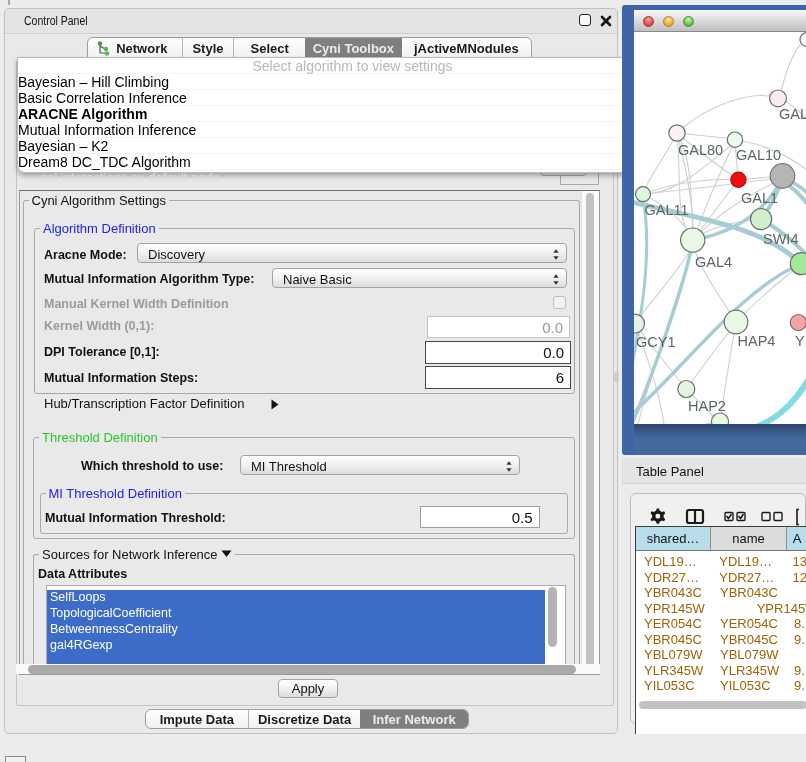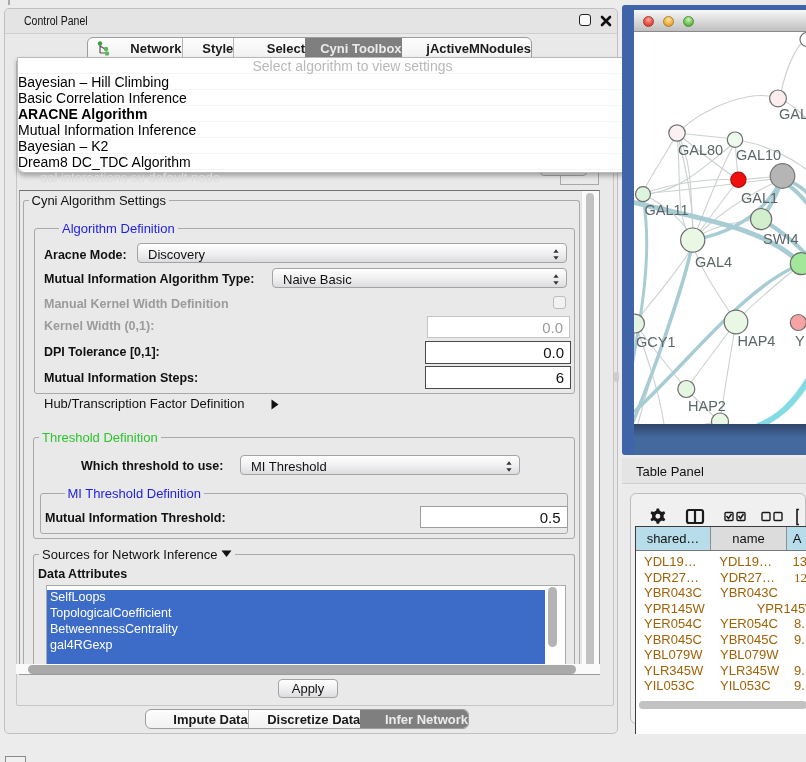--- a/index.html
+++ b/index.html
@@ -6,27 +6,27 @@
 *{box-sizing:border-box;}
 .abs{position:absolute;}
 #stage{position:relative;width:806px;height:762px;}
 
 #cpanel{left:4px;top:8px;width:614px;height:726px;background:#e9e9e9;border:1px solid #c0c0c0;border-radius:5px;}
 #cpTitle{left:0;top:0;width:100%;height:25px;background:#e4e4e4;border-bottom:1px solid #cfcfcf;border-radius:5px 5px 0 0;}
 #cpTitle .t{position:absolute;left:19px;top:5px;font-size:12.5px;color:#111;transform:scaleX(0.84);transform-origin:0 50%;}
 .flBtn{position:absolute;top:5px;width:12px;height:12px;border:1.5px solid #222;border-radius:3px;background:#f8f8f8;}
 
 .tabstrip{height:23px;background:linear-gradient(#fdfdfd,#f1f1f1);border:1px solid #9d9d9d;display:flex;align-items:center;font-size:13px;font-weight:bold;color:#1a1a1a;}
-.tabstrip .seg{height:100%;display:flex;align-items:center;justify-content:flex-end;position:relative;}
+.tabstrip .seg{height:100%;display:flex;align-items:center;justify-content:center;position:relative;}
 .tabstrip .seg.sel{background:#7f7f7f;color:#ececec;}
 .tabstrip .sep{width:1px;height:100%;background:#b5b5b5;}
 
 .grp{position:absolute;border:1px solid #a9a9a9;border-radius:3px;}
 .grp > .lbl{position:absolute;top:-8px;left:5px;background:#e9e9e9;padding:0 3px;font-size:13px;color:#111;line-height:15px;}
-.blbl{color:#2222e6 !important;margin-left:19px;}
+.blbl{color:#2222e6 !important;}
 .glbl{color:#2ec42e !important;}
 .formlbl{position:absolute;font-size:12.5px;font-weight:bold;color:#111;}
 .graylbl{color:#9b9b9b !important;}
 .combo{position:absolute;height:20px;background:linear-gradient(#ffffff,#ededef 60%,#dcdcde);border:1px solid #a3a3a3;border-radius:4px;font-size:13px;color:#111;}
 .combo .ct{position:absolute;left:10px;top:2.5px;}
 .combo .ar{position:absolute;right:6px;top:1.5px;width:8px;height:17px;}
 .tfield{position:absolute;background:#fff;font-size:15px;color:#111;text-align:right;}
 .tfield .v{position:absolute;right:6px;top:2px;}
 
 .sbthumb{position:absolute;background:#b4b4b4;border-radius:5px;}
@@ -127,21 +127,21 @@
         <span class="ct">MI Threshold</span>
         <svg class="ar" viewBox="0 0 9 18">
           <path d="M4.5 3 L7.5 7 L1.5 7 Z" fill="#333"></path>
           <path d="M4.5 15 L7.5 11 L1.5 11 Z" fill="#333"></path>
         </svg>
       </div>
     <div class="grp" style="left:34.5px;top:484.4px;width:528px;height:40.5px;">
         <span class="lbl blbl">MI Threshold Definition</span>
       </div>
     <span class="formlbl" style="left:40px;top:501.5px;">Mutual Information Threshold:</span>
-    <div class="tfield" style="left:414.5px;top:497px;width:148px;height:22px;border:1px solid #9d9d9d;">
+    <div class="tfield" style="left:414.5px;top:497px;width:120px;height:22px;border:1px solid #9d9d9d;">
         <span class="v">0.5</span>
       </div>
 
     <div class="grp" style="left:28px;top:544.5px;width:542px;height:113px;border-bottom:none;">
         <span class="lbl">Sources for Network Inference <svg width="11" height="9" viewBox="0 0 11 9" style="vertical-align:1px;">
             <path d="M0.5 1.5 L10.5 1.5 L5.5 8 Z" fill="#111"></path>
           </svg></span>
       </div>
     <span class="formlbl" style="left:33px;top:558px;">Data Attributes</span>
     <div class="abs" style="left:41px;top:576px;width:520px;height:82px;background:#fff;border:1px solid #aaa;border-bottom:none;overflow:hidden;">
@@ -308,21 +308,21 @@
       </div>
       <div style="font-size:13px;color:#a16207;padding-top:3px;">
         <div style="display:flex;height:15.5px;">
             <div style="width:76px;padding-left:8px;">YDL19…</div>
             <div style="width:76px;padding-left:8px;">YDL19…</div>
             <div style="padding-left:6px;">13</div>
           </div>
         <div style="display:flex;height:15.5px;">
             <div style="width:76px;padding-left:8px;">YDR27…</div>
             <div style="width:76px;padding-left:8px;">YDR27…</div>
-            <div style="padding-left:6px;font-family:Liberation Serif, serif;">12</div>
+            <div style="padding-left:6px;">12</div>
           </div>
         <div style="display:flex;height:15.5px;">
             <div style="width:76px;padding-left:8px;">YBR043C</div>
             <div style="width:76px;padding-left:8px;">YBR043C</div>
             <div></div>
           </div>
         <div style="display:flex;height:15.5px;gap:44px;">
             <div style="width:76px;padding-left:8px;">YPR145W</div>
             <div style="width:76px;padding-left:8px;">YPR145W</div>
             <div style="padding-left:6px;">9.</div>

